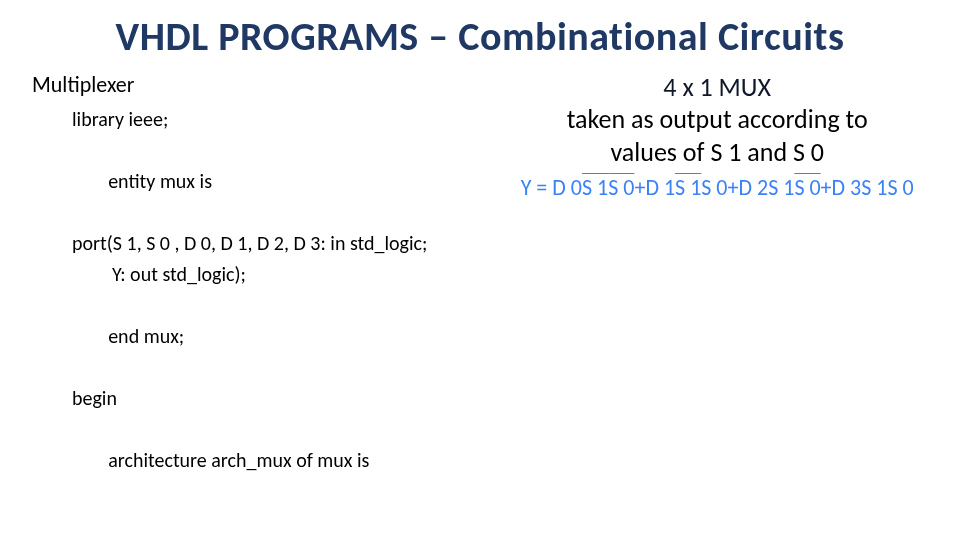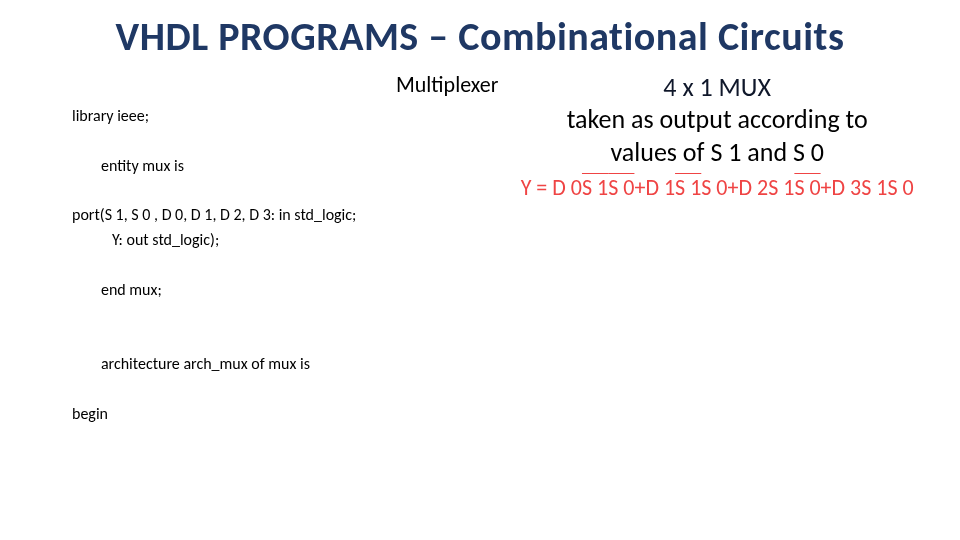--- a/index.html
+++ b/index.html
@@ -40,45 +40,45 @@
   }
   .right {
     width: 47%;
     padding-left: 8px;
     box-sizing: border-box;
     text-align: center;
   }
   .subhead {
     font-size: 22px;
     color: #000;
-    text-align: right;
+    text-align: left;
     margin: 2px 0 6px -40px;
   }
   .code-line {
-    font-size: 16px;
+    font-size: 20px;
     color: #000;
     line-height: 1.55;
     white-space: pre-wrap;
   }
   .code-line .b { font-weight: 400; }
   .pad1 { padding-left: 40px; }
   .r-line1 {
     font-size: 26px;
     color: #0f172a;
     margin-top: 2px;
   }
   .r-line {
     font-size: 26px;
     color: #000;
     line-height: 1.25;
   }
   .eq-wrap {
     margin-top: 6px;
     font-size: 22px;
-    color: #ef4444;
+    color: #3b82f6;
   }
   .eq {
     white-space: nowrap;
     display: inline-block;
   }
   .ov {
     text-decoration: overline;
     text-decoration-thickness: 1px;
   }
 </style>
@@ -99,25 +99,25 @@
         <span>entity </span><span class="b">mux </span><span>is</span>
       </div>
 
       <div class="code-line">port(S 1, S 0 , D 0, D 1, D 2, D 3: in std_logic;</div>
       <div class="code-line pad1">Y: out std_logic);</div>
 
       <div class="code-line">
         <span>end </span><span class="b">mux;</span>
       </div>
 
+      <div class="code-line">begin</div>
+
       <div class="code-line">
         <span>architecture </span><span class="b">arch_mux </span><span>of </span><span class="b">mux </span><span>is</span>
       </div>
-
-      <div class="code-line">begin</div>
 
       <div class="code-line">
         
       </div>
 
     </div>
 
     <div class="right">
       <div class="r-line1">4 x 1 MUX</div>
       <div class="r-line">taken as output according to</div>

